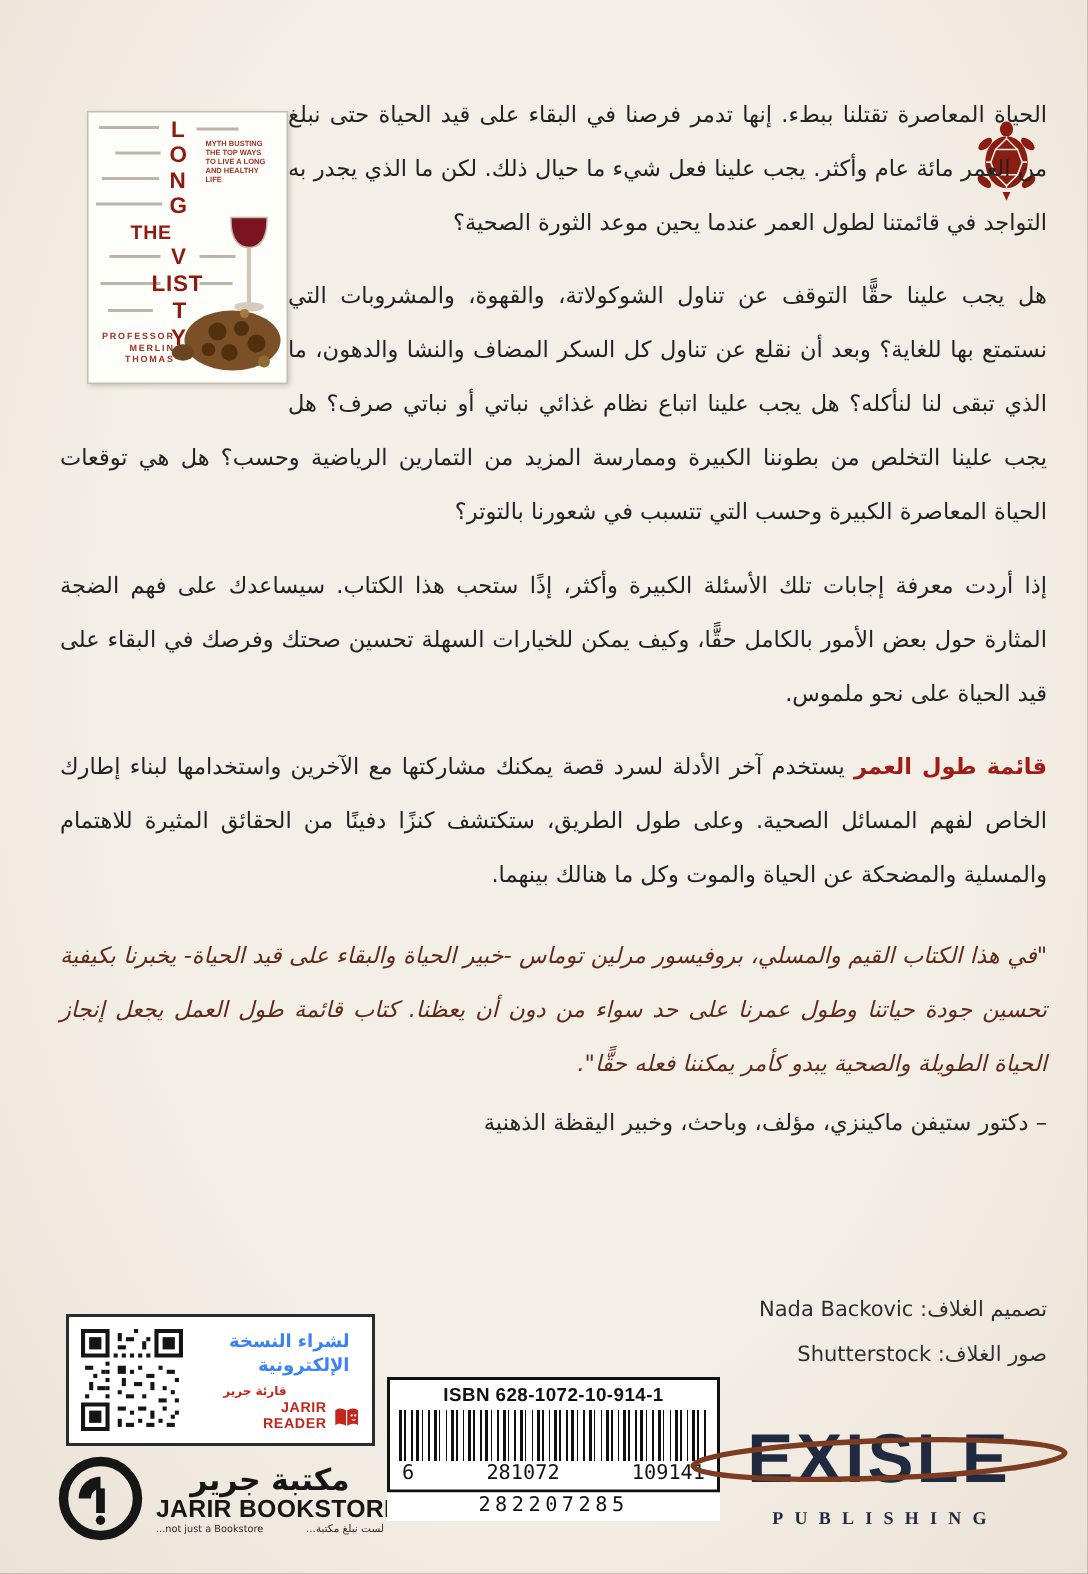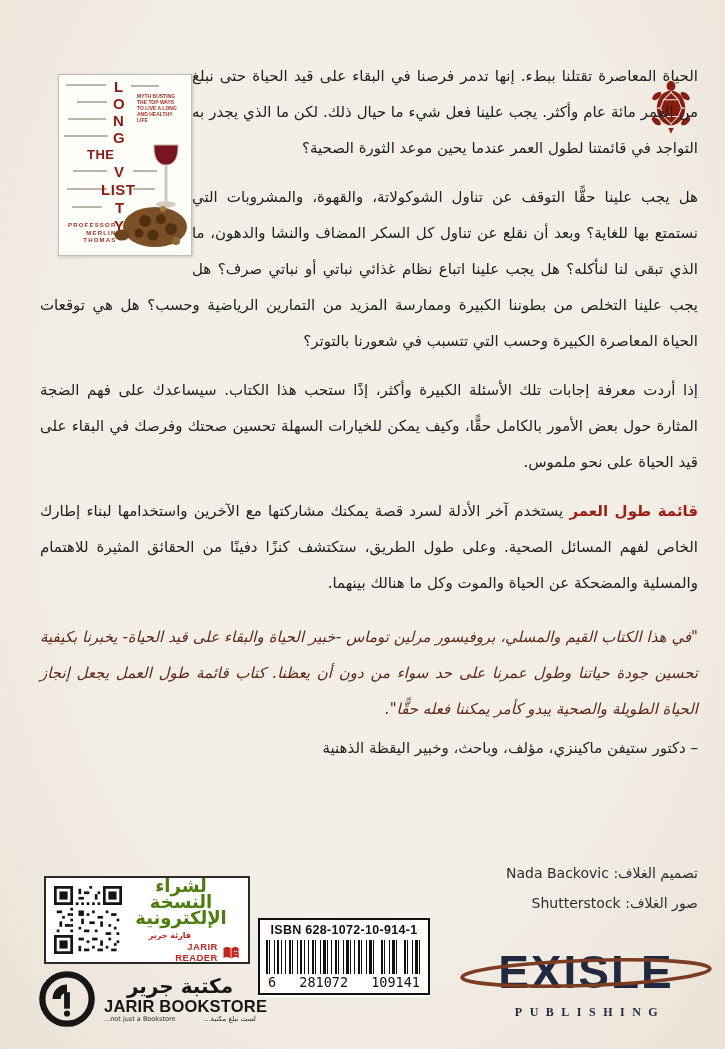--- a/index.html
+++ b/index.html
@@ -40,37 +40,37 @@
   
   .credits{position:absolute;right:27px;top:858px;direction:rtl;text-align:right;
            font-size:14px;line-height:30px;color:#2e2e2e;}
 
   
   .qr-panel{position:absolute;left:44px;top:876px;width:206px;height:88px;background:#fff;
             border:2px solid #2b2b2b;box-sizing:border-box;display:flex;align-items:center;
             padding:6px 8px;direction:ltr;}
   .qr-code{flex:none;}
   .panel-right{flex:1;display:flex;flex-direction:column;align-items:center;gap:5px;direction:rtl;}
-  .ebook-text{font-size:18px;font-weight:bold;color:#4d7c0f;text-align:center;line-height:16px;width:104px;}
+  .ebook-text{font-size:12px;font-weight:bold;color:#3b82f6;line-height:16px;width:104px;}
   .reader-row{display:flex;align-items:flex-end;gap:4px;direction:rtl;}
   .reader-txt{display:flex;flex-direction:column;align-items:center;color:#c1271d;}
   .reader-ar{font-size:8px;font-weight:bold;line-height:10px;}
   .reader-en{font-size:9.5px;font-weight:bold;letter-spacing:.4px;font-family:"Liberation Sans",sans-serif;line-height:11px;margin-left:40px;}
 
   
   .bookstore{position:absolute;left:38px;top:970px;display:flex;align-items:center;gap:8px;direction:ltr;}
   .bs-text{width:152px;color:#161616;}
   .bs-ar{font-size:20px;font-weight:bold;text-align:center;line-height:22px;}
   .bs-en{font-size:16.5px;font-weight:bold;font-family:"Liberation Sans",sans-serif;line-height:18px;
          letter-spacing:.2px;white-space:nowrap;}
   .bs-tags{display:flex;justify-content:space-between;font-size:6.5px;line-height:9px;color:#2a2a2a;}
   .bs-tags .ar{font-size:7px;}
 
   
-  .barcode-wrap{position:absolute;left:258px;top:918px;width:172px;background:#fff;padding-bottom:2px;}
+  .barcode-wrap{position:absolute;left:258px;top:918px;width:222px;background:#fff;padding-bottom:2px;}
   .barcode-box{border:2px solid #111;background:#fff;padding:2px 6px 3px;}
   .isbn{font-family:"Liberation Sans",sans-serif;font-size:12.5px;font-weight:bold;color:#111;
         text-align:center;letter-spacing:.3px;line-height:16px;}
   .bars{height:34px;margin-top:2px;
         background:repeating-linear-gradient(90deg,#111 0 2px,#fff 2px 3.5px,#111 3.5px 4.5px,#fff 4.5px 8px,#111 8px 9px,#fff 9px 11.5px);}
   .digits{display:flex;justify-content:space-between;font-family:"DejaVu Sans Mono",monospace;
           font-size:13.5px;color:#111;line-height:16px;padding:0 2px;}
   .secondary{font-family:"DejaVu Sans Mono",monospace;font-size:13.5px;color:#111;text-align:center;
              letter-spacing:3px;line-height:17px;background:#fff;}
 
@@ -263,20 +263,21 @@
   <div class="barcode-wrap">
     <div class="barcode-box">
       <div class="isbn">ISBN 628-1072-10-914-1</div>
       <div class="bars"></div>
       <div class="digits">
         <span>6</span>
         <span>281072</span>
         <span>109141</span>
       </div>
     </div>
+    <div class="secondary">282207285</div>
   </div>
 
   <div class="exisle">
     <svg width="256" height="58" viewBox="0 0 256 58">
       <text x="128" y="46" text-anchor="middle" font-family="Liberation Sans, sans-serif" font-size="46" font-weight="bold" letter-spacing="2" fill="#1f2940">EXISLE</text>
       <ellipse cx="128" cy="31" rx="124" ry="12.5" fill="none" stroke="#7b3c22" stroke-width="3.6" transform="rotate(-2 128 31)"></ellipse>
     </svg>
     <div class="pub">PUBLISHING</div>
   </div>
 

